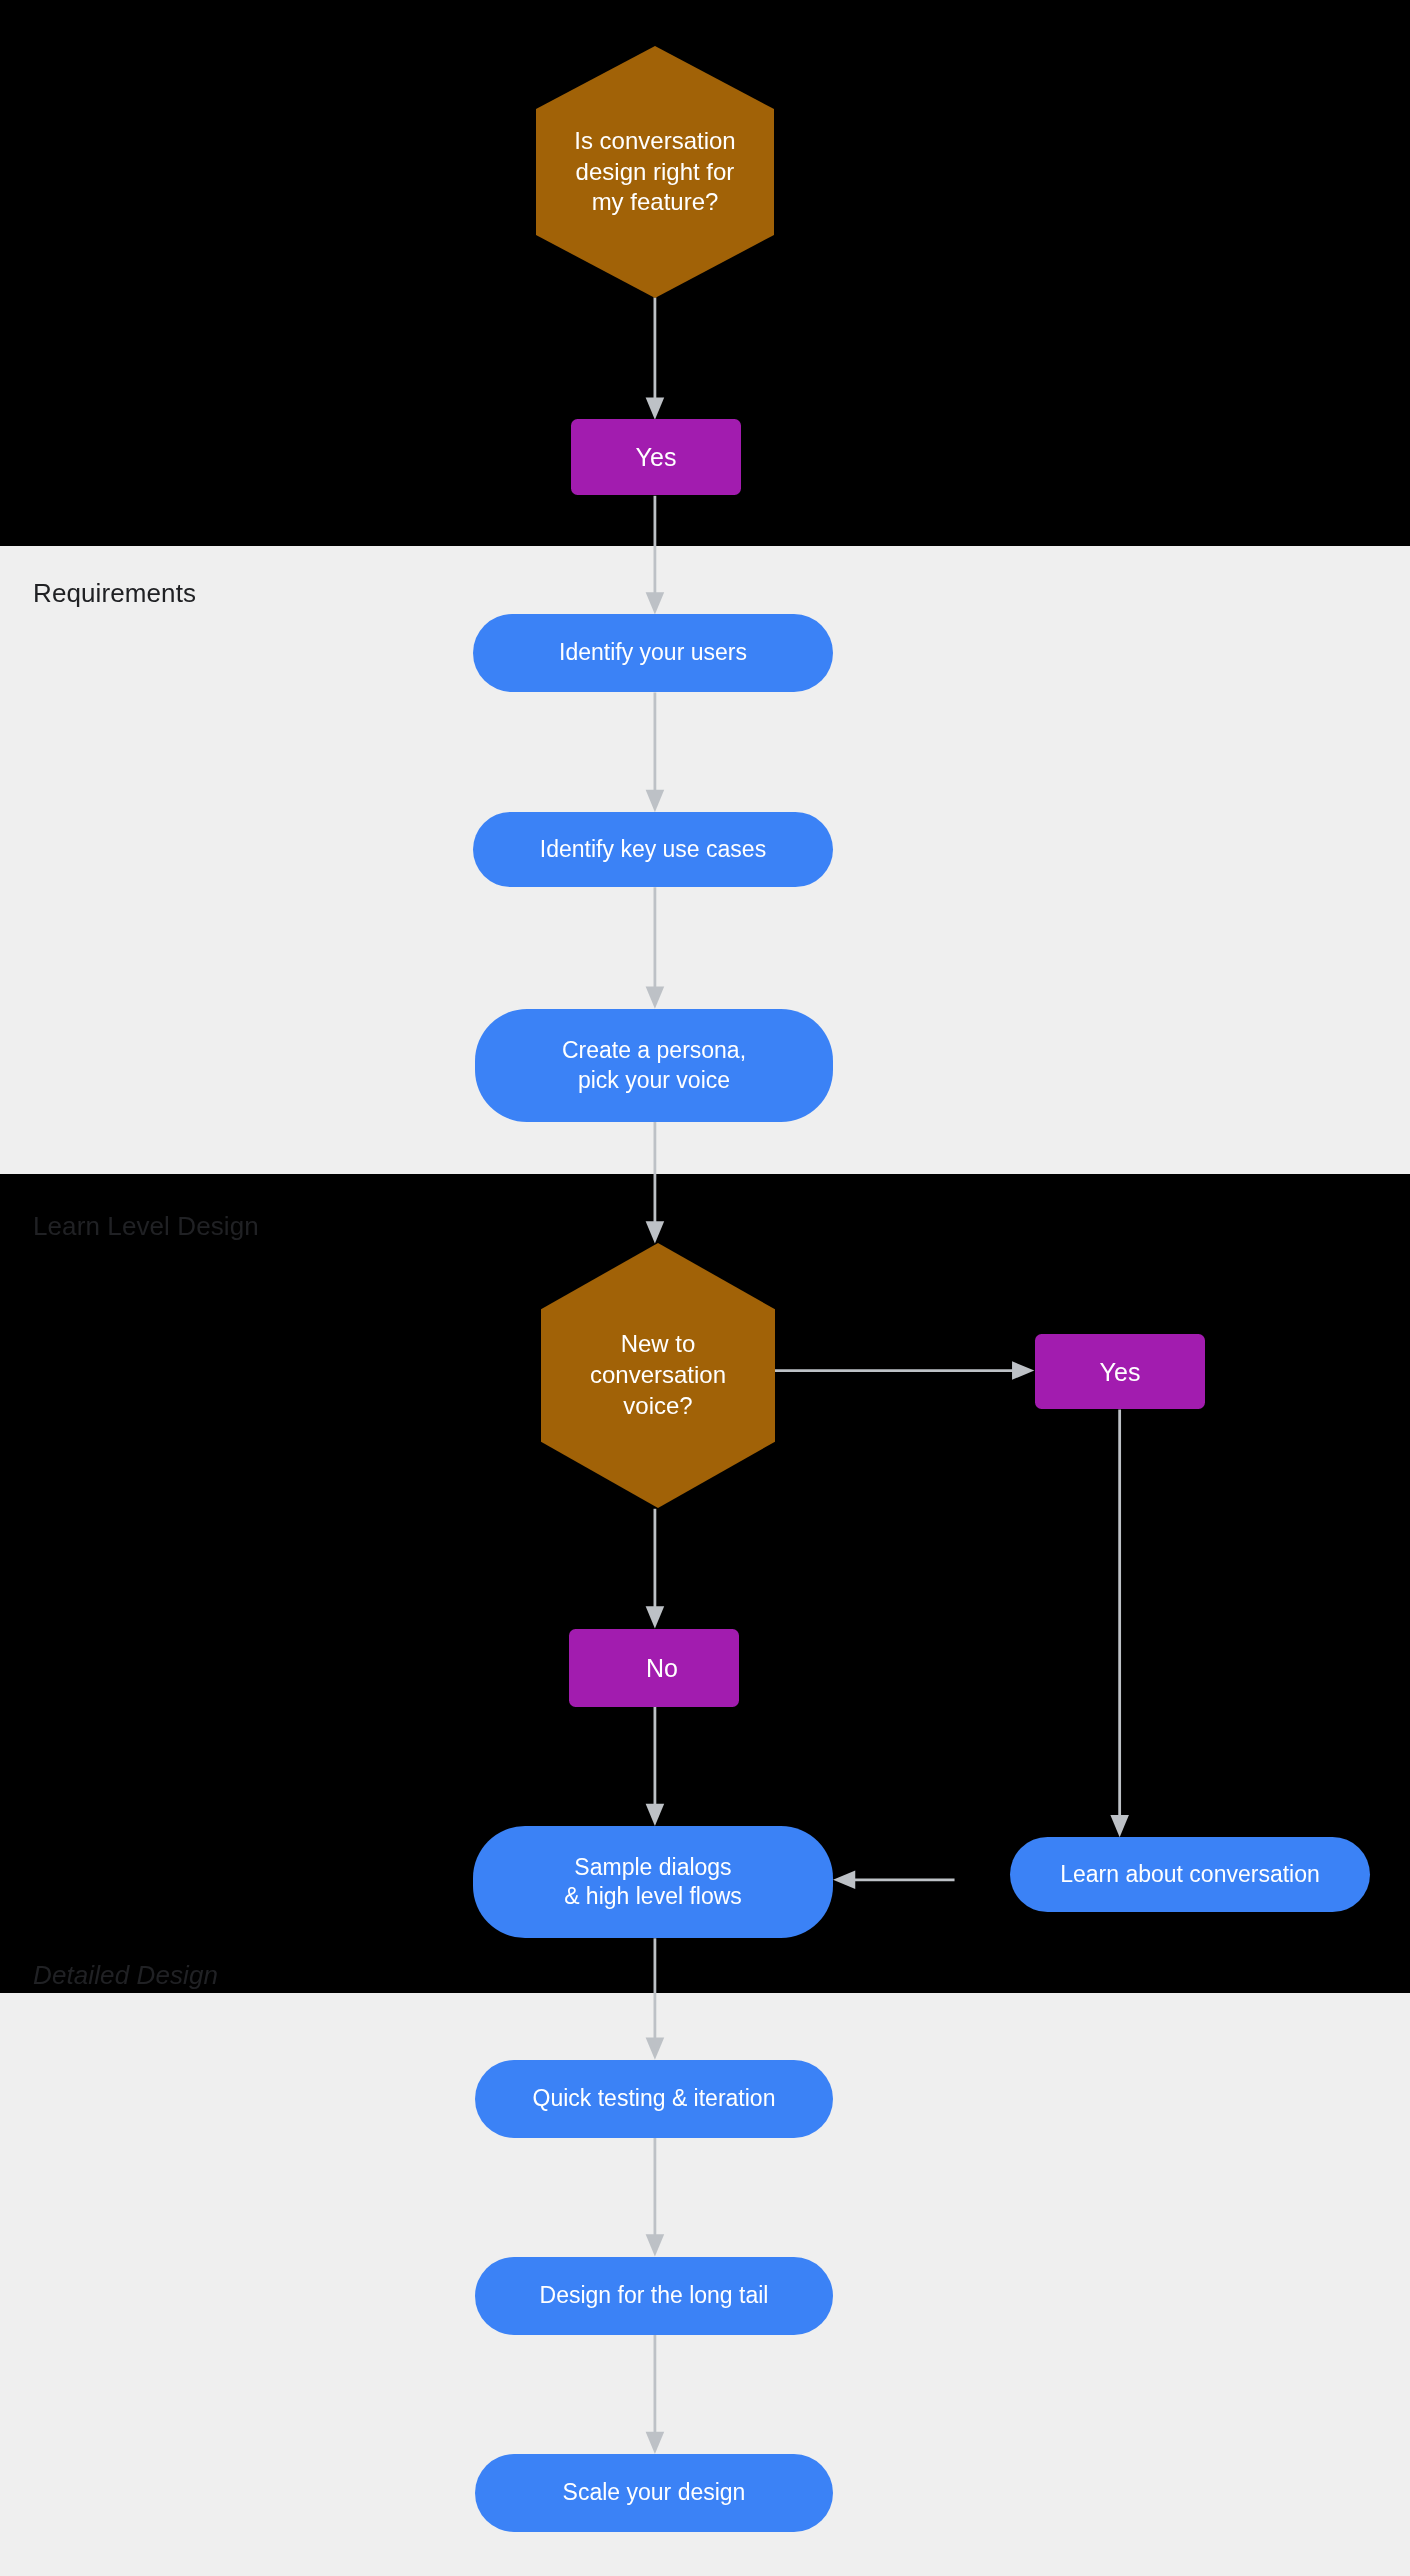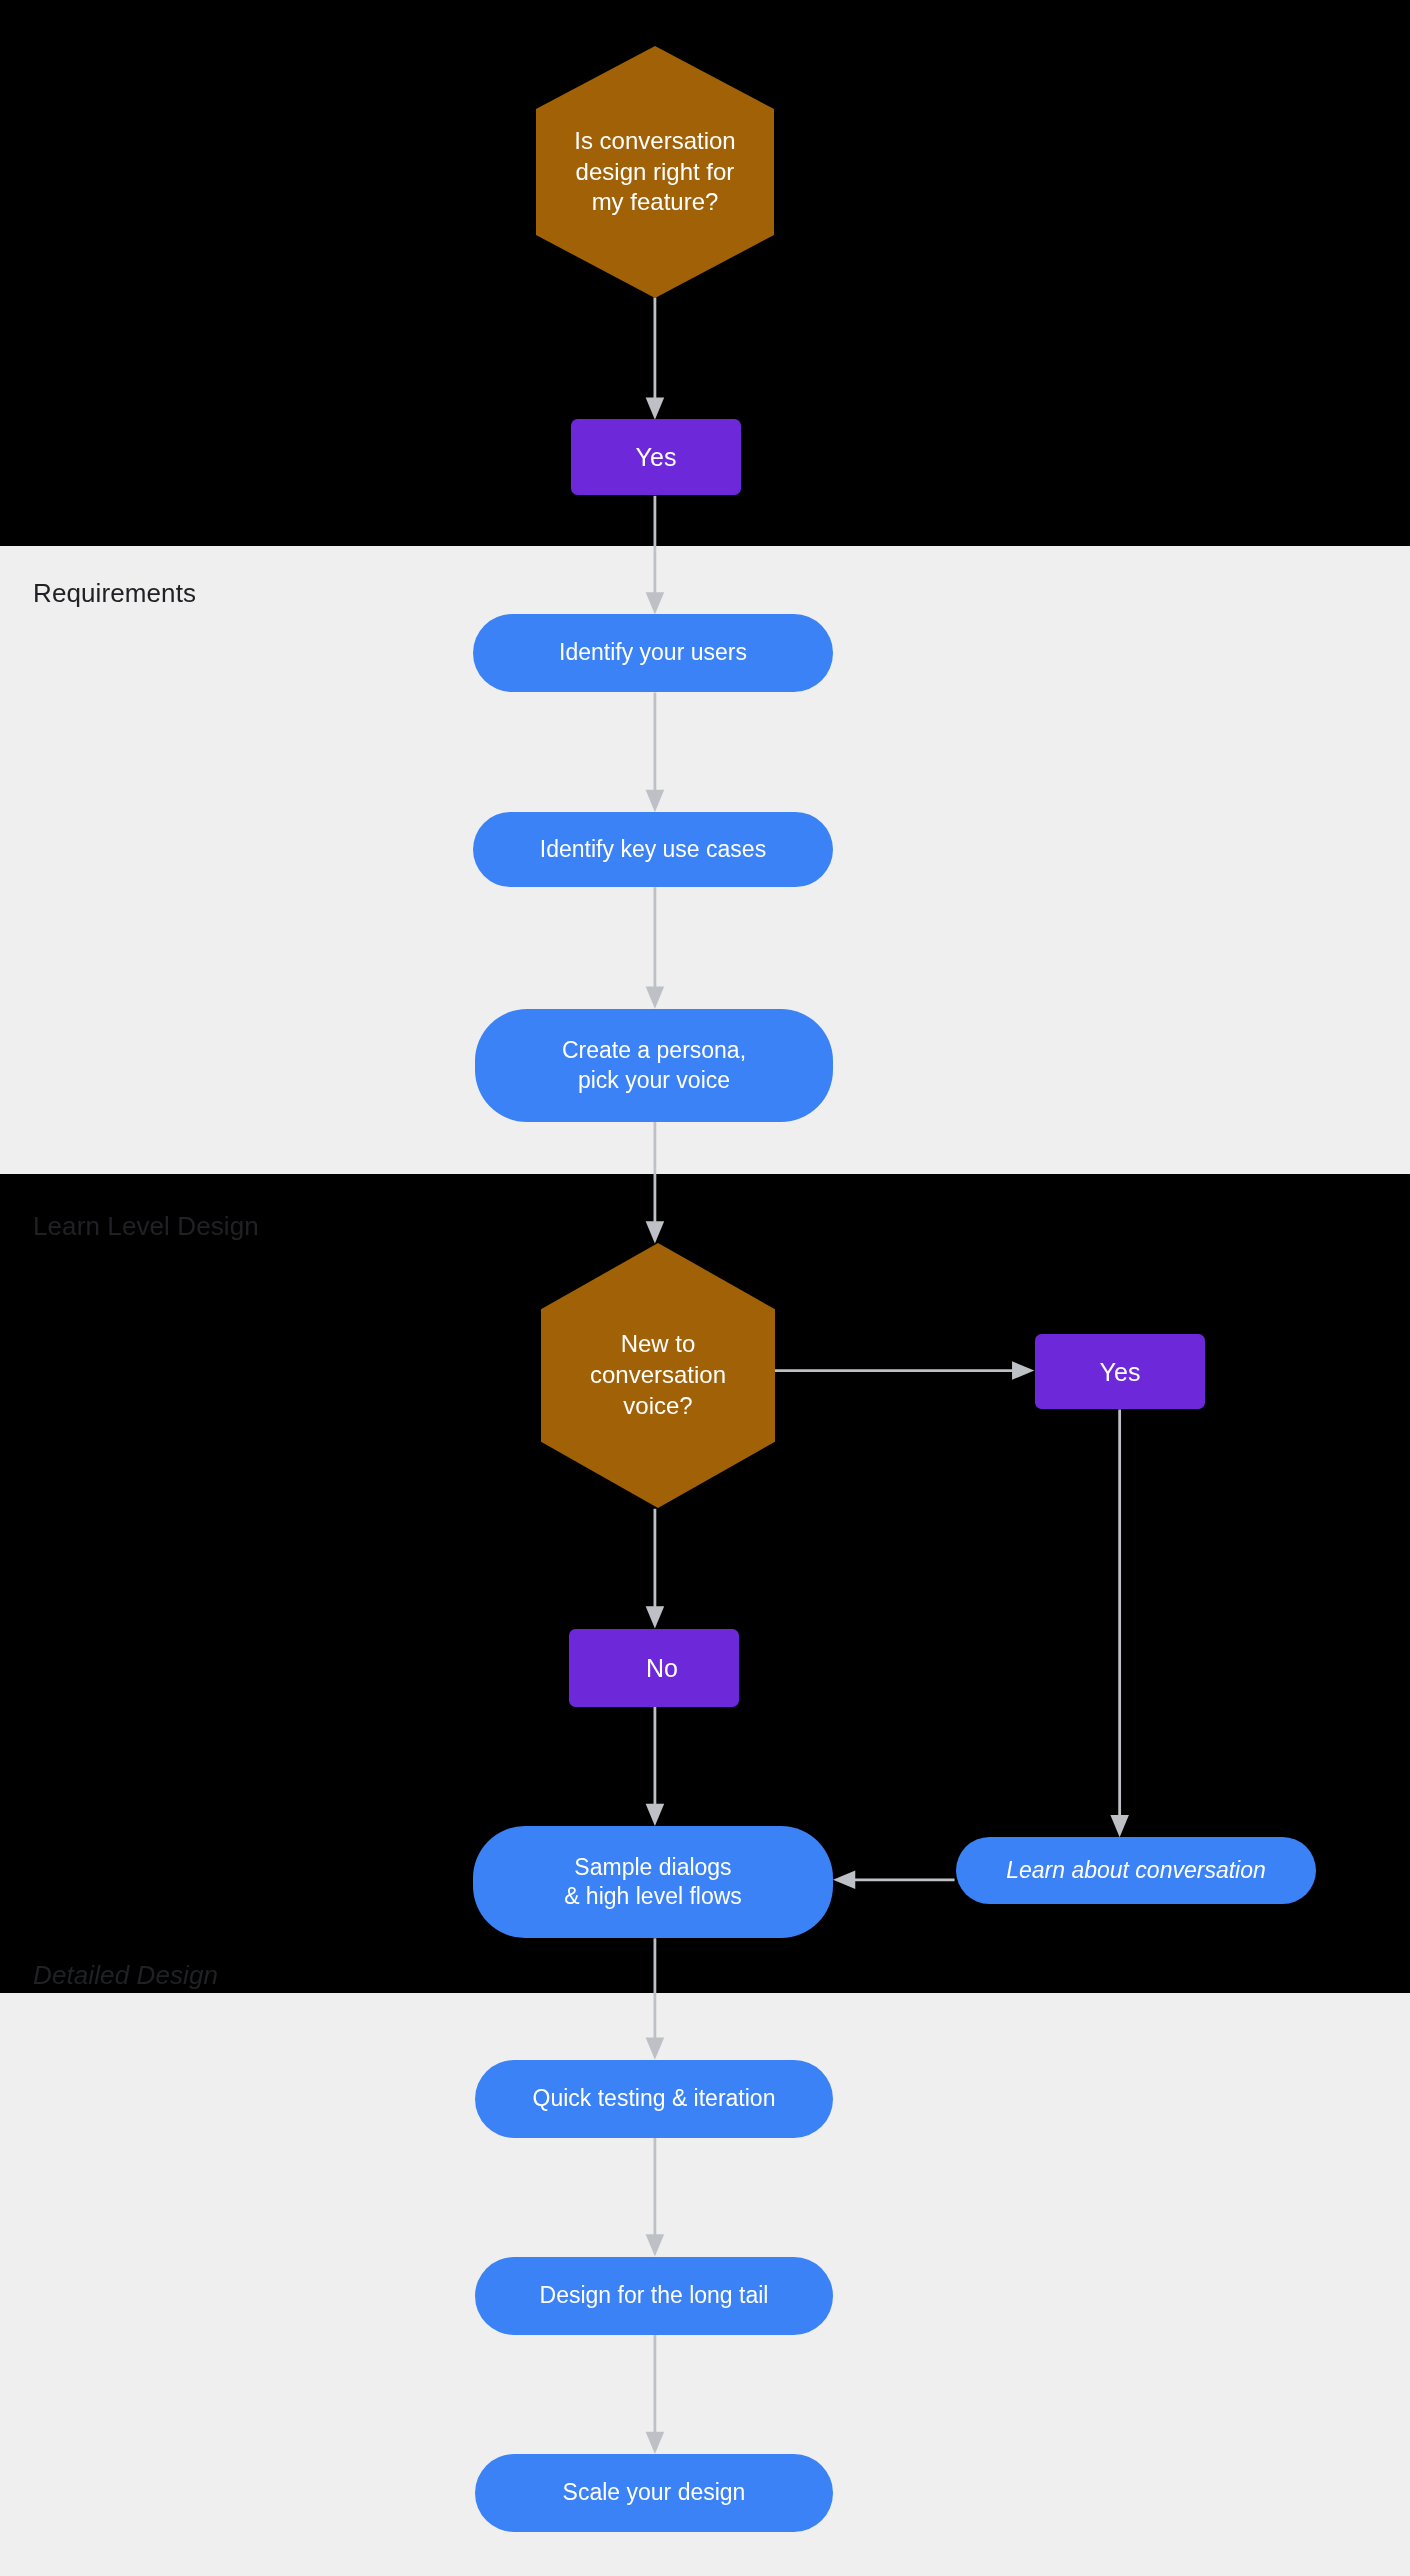--- a/index.html
+++ b/index.html
@@ -75,21 +75,21 @@
   
   .hex {
     background: #a16207;
     clip-path: polygon(50% 0%, 100% 25%, 100% 75%, 50% 100%, 0% 75%, 0% 25%);
     font-size: 24px;
     padding: 0 16.7px;
   }
 
   
   .rect-green {
-    background: #6d28d9;
+    background: #a21caf;
     border-radius: 6.5px;
     font-size: 25px;
   }
 
   
   .pill-blue {
     background: #3b82f6;
     border-radius: 41px;
     font-size: 23px;
   }
@@ -214,21 +214,21 @@
   </div>
 
   <div class="node rect-green" style="left:1035px; top:1334px; width:170px; height:75px;">
     <span class="node-text">Yes</span>
   </div>
 
   <div class="node rect-green" style="left:569px; top:1629px; width:170px; height:78px;padding-left:16px;">
     <span class="node-text">No</span>
   </div>
 
-  <div class="node pill-blue" style="left:956px; top:1837px; width:360px; height:67px;font-style:italic;">
+  <div class="node pill-blue" style="left:1010px; top:1837px; width:360px; height:75px;">
     <span class="node-text">Learn about conversation</span>
   </div>
 
   <div class="node pill-blue" style="left:473px; top:1826px; width:360px; height:112px; border-radius:52px;">
     <span class="node-text">
       <span>Sample dialogs</span><br>
       <span>&amp; high level flows</span>
     </span>
   </div>
 

